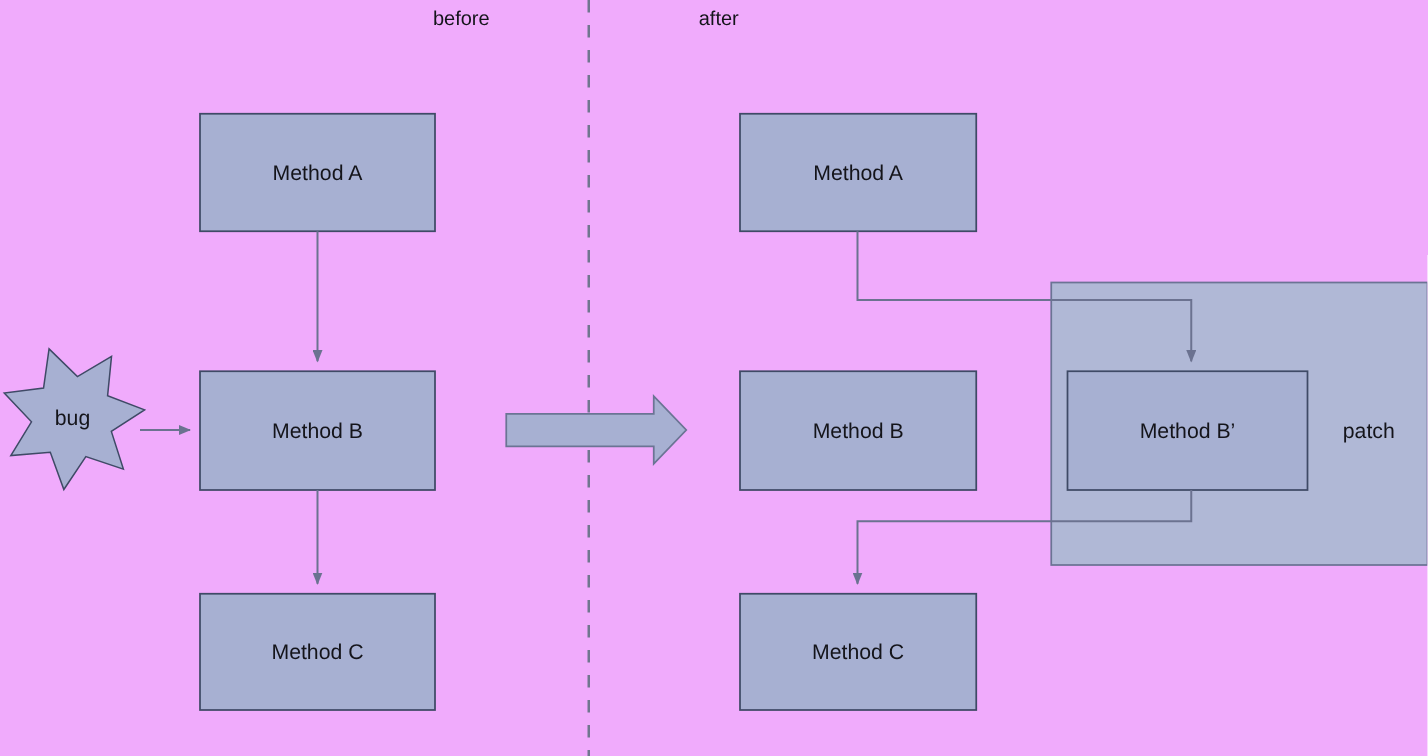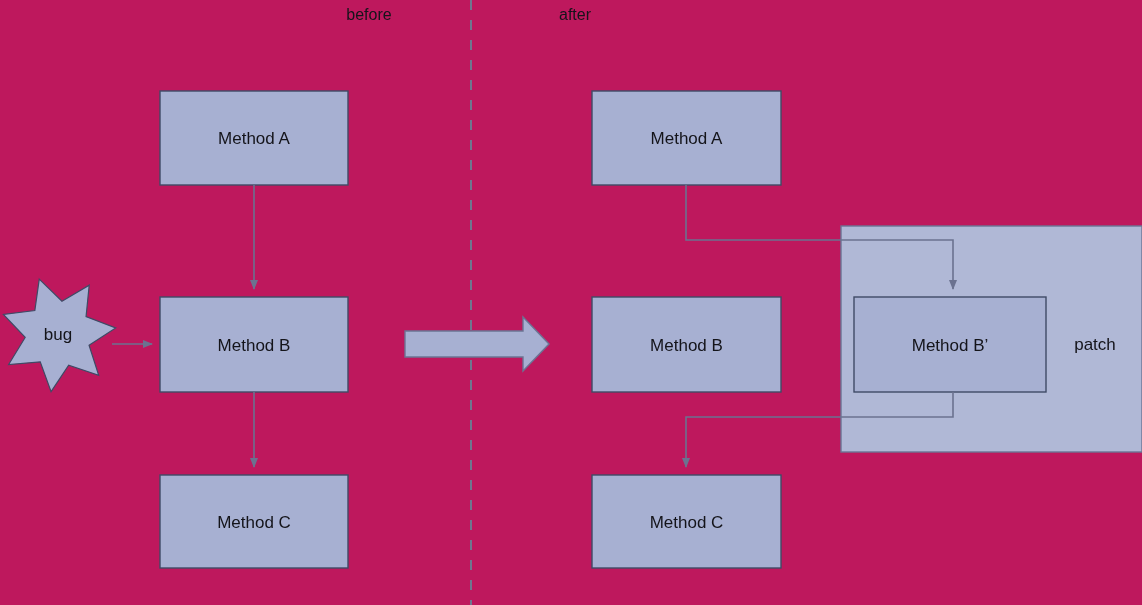--- a/index.html
+++ b/index.html
@@ -11,21 +11,21 @@
   body {
     font-family: "Liberation Sans", "DejaVu Sans", sans-serif;
     width: 1142px;
     height: 605px;
     overflow: hidden;
   }
   #diagram-root {
     position: relative;
     width: 1142px;
     height: 605px;
-    background: #be185d;
+    background: #f0abfc;
   }
   #diagram-svg {
     position: absolute;
     left: 0;
     top: 0;
     width: 1142px;
     height: 605px;
     display: block;
   }
   .node-label {

